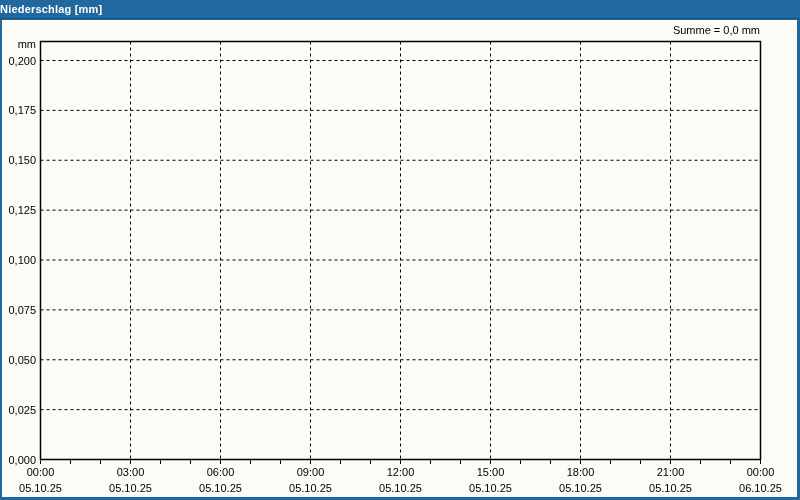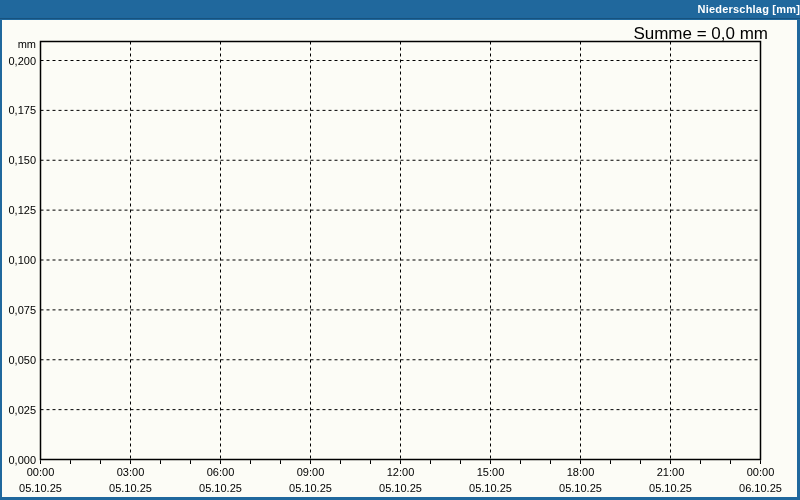--- a/index.html
+++ b/index.html
@@ -15,42 +15,42 @@
   }
 
   .titlebar {
     position: absolute;
     left: 0; top: 0;
     width: 800px; height: 19px;
     background: #20689d;
     border-bottom: 1px solid #17527e;
     display: flex;
     align-items: center;
-    justify-content: flex-end;
+    justify-content: flex-start;
   }
   .titlebar .title-text {
     color: #ffffff;
     font-size: 11px;
     font-weight: bold;
     letter-spacing: 0.2px;
     white-space: nowrap;
   }
 
   .content {
     position: absolute;
     left: 2px; top: 20px;
     width: 795px; height: 477px;
     background: #fcfcf6;
   }
 
   .sum-label {
     position: absolute;
     top: 24px;
-    right: 32px;
-    font-size: 17px;
+    right: 40px;
+    font-size: 11px;
     color: #000000;
     white-space: nowrap;
   }
 
   svg.plot-overlay {
     position: absolute;
     left: 0; top: 0;
     width: 800px; height: 500px;
   }
 </style>

